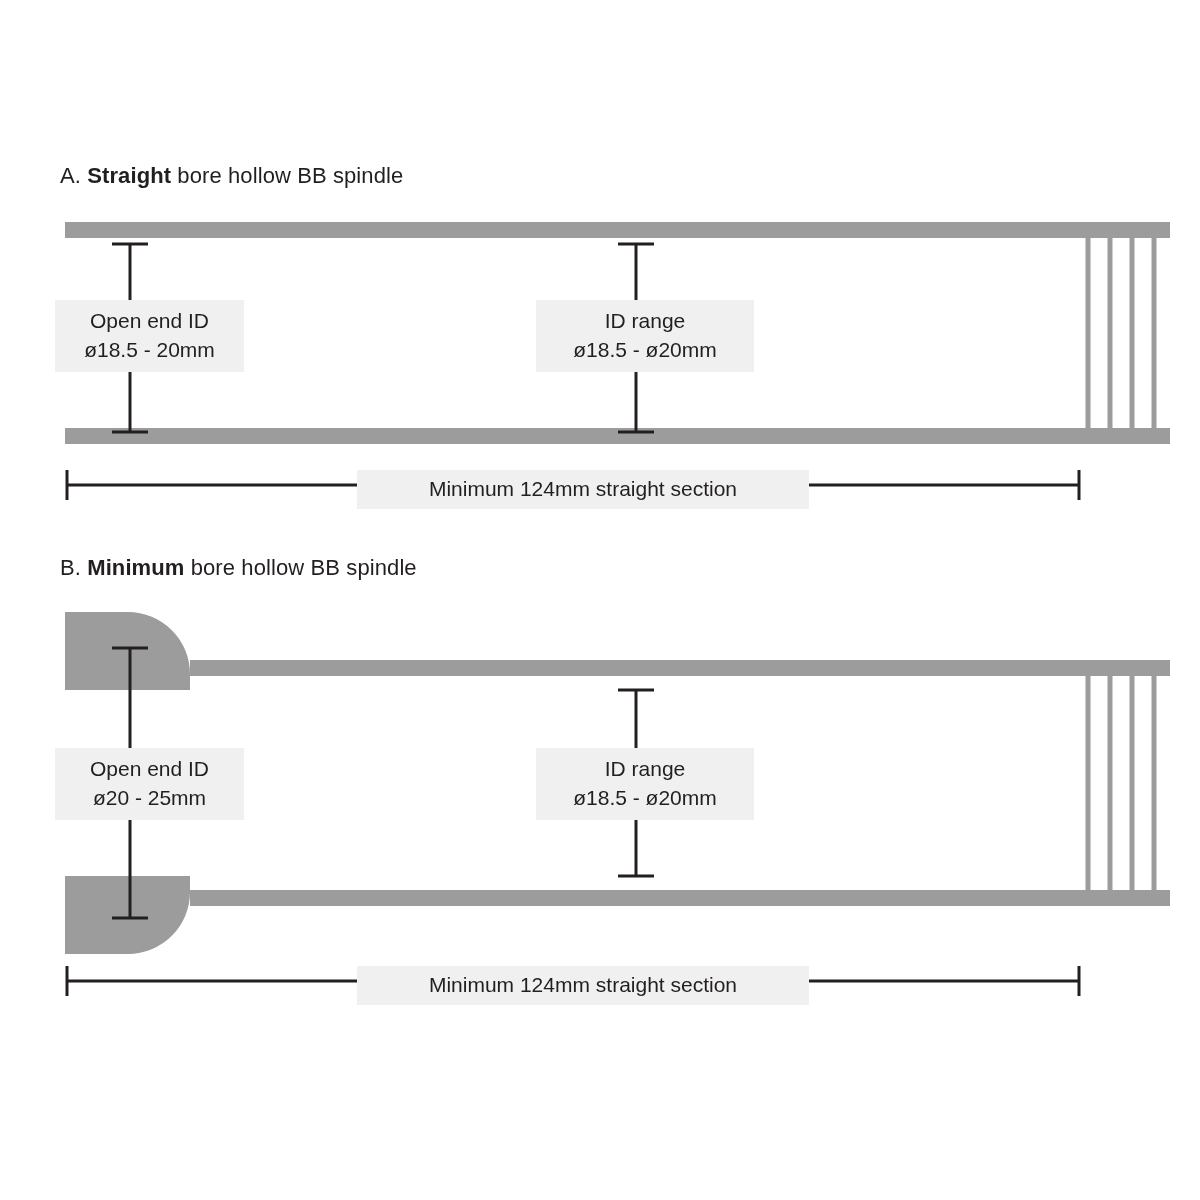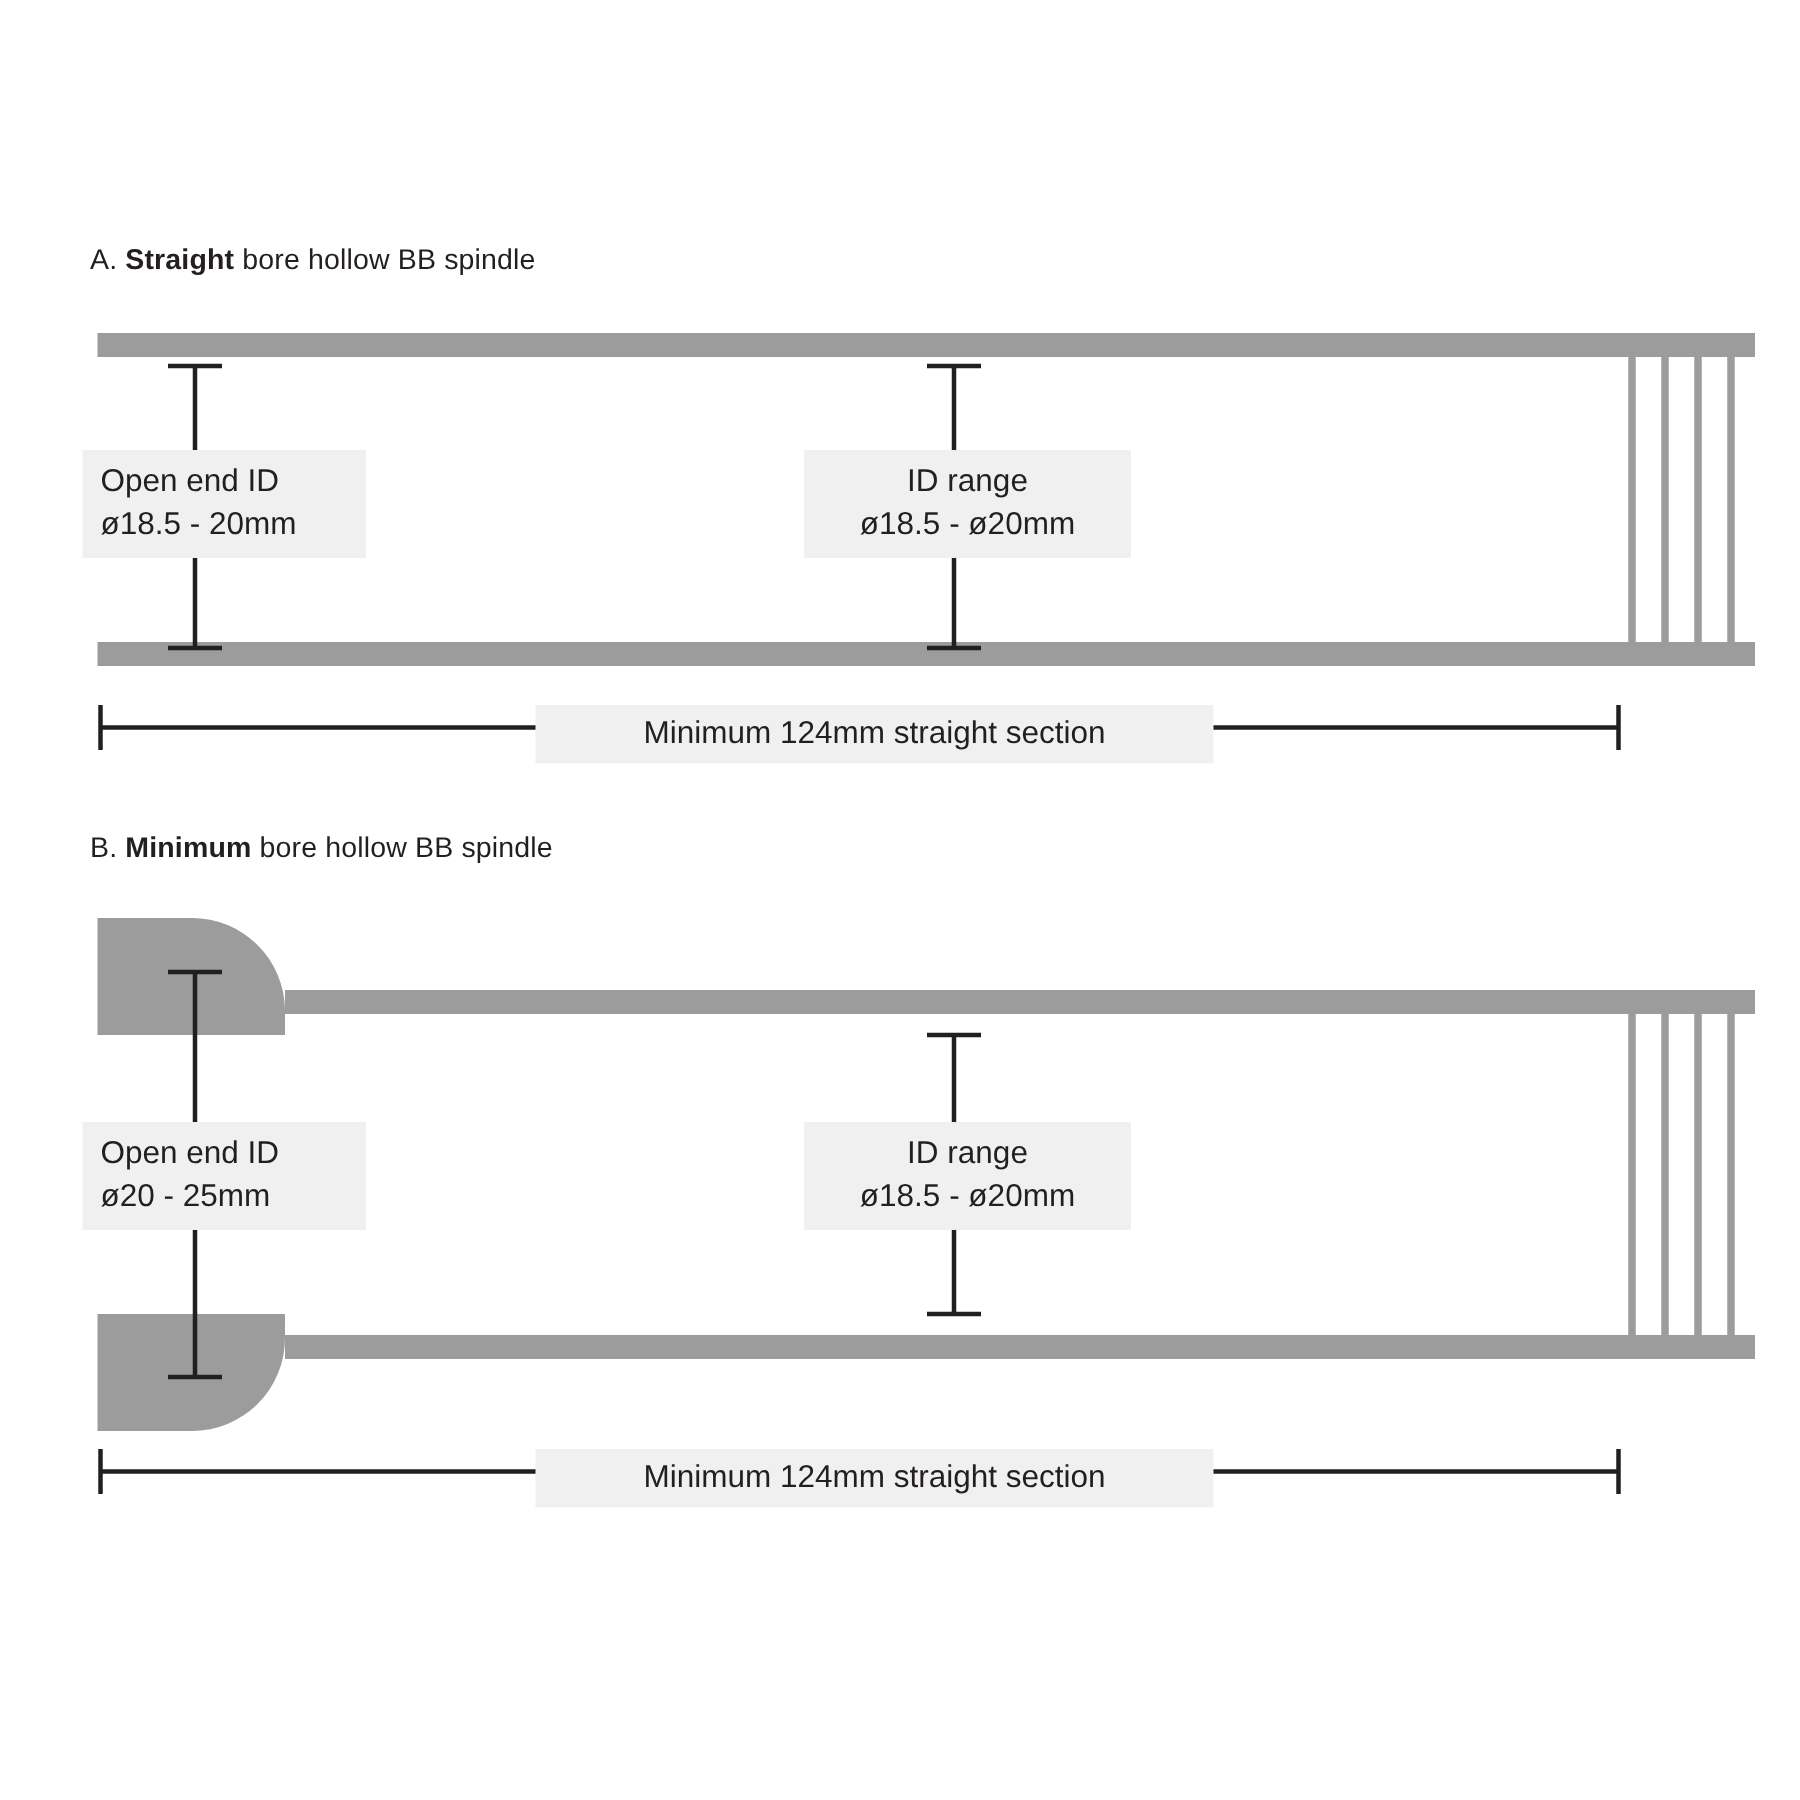--- a/index.html
+++ b/index.html
@@ -17,21 +17,21 @@
   }
   .stage {
     position: absolute;
     left: 0;
     top: 0;
     width: 1200px;
     height: 1200px;
   }
   .heading {
     position: absolute;
-    font-size: 19px;
+    font-size: 22px;
     letter-spacing: 0.1px;
     white-space: nowrap;
     color: #231f20;
   }
   .heading .strong {
     font-weight: bold;
   }
   #heading-a { left: 60px; top: 163px; }
   #heading-b { left: 60px; top: 555px; }
 
@@ -46,21 +46,21 @@
   .callout {
     position: absolute;
     background: #f0f0f0;
     color: #231f20;
     font-size: 21px;
     line-height: 29px;
     padding: 6px 12px 8px 12px;
     white-space: nowrap;
     text-align: center;
   }
-  .callout .l1, .callout .l2 { display: block; }
+  .callout .l1, .callout .l2 { display: block; text-align: center; }
   .callout.left { text-align: left; }
 
   #callout-a-open { left: 55px; top: 300px; width: 165px; }
   #callout-a-id   { left: 536px; top: 300px; width: 194px; text-align: center; }
   #callout-a-min  { left: 357px; top: 470px; width: 428px; text-align: center; padding: 4px 12px 6px 12px; }
 
   #callout-b-open { left: 55px; top: 748px; width: 165px; }
   #callout-b-id   { left: 536px; top: 748px; width: 194px; text-align: center; }
   #callout-b-min  { left: 357px; top: 966px; width: 428px; text-align: center; padding: 4px 12px 6px 12px; }
 </style>

